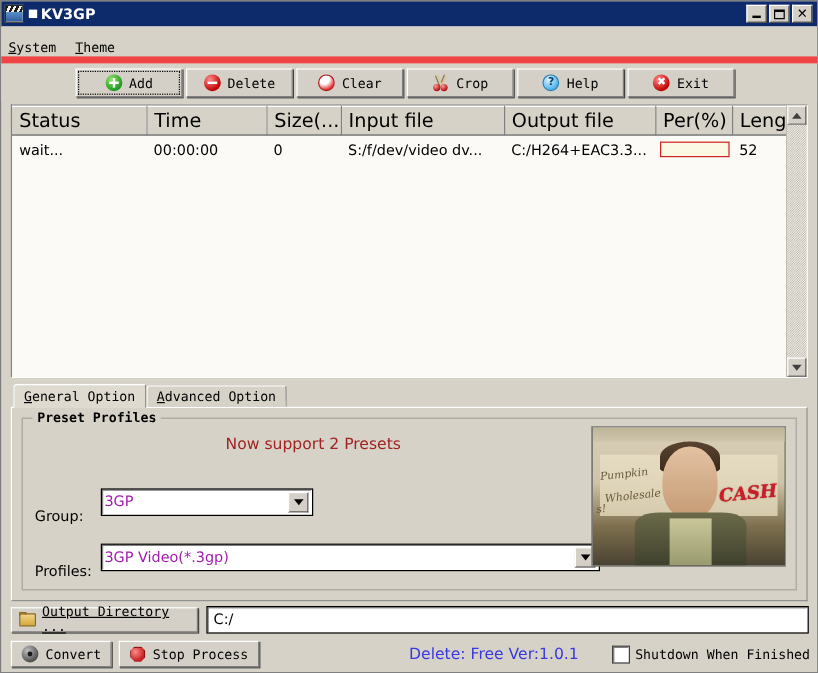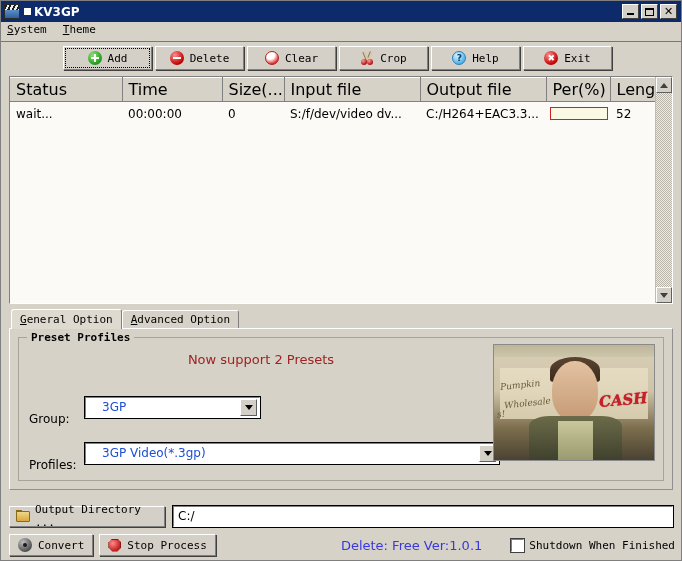--- a/index.html
+++ b/index.html
@@ -81,26 +81,26 @@
   .win-btn .g-max {
     width: 9px; height: 8px; border: 1px solid #000;
     box-sizing: border-box; border-top-width: 2px;
   }
   .win-btn .g-close {
     font-family: "DejaVu Sans", sans-serif;
     font-size: 11px; font-weight: bold; color: #000; line-height: 1;
   }
   
   .menubar {
-    height: 20px;
+    height: 31px;
     background: #d6d2c8;
     display: flex;
-    align-items: flex-start;
+    align-items: flex-end;
     padding-left: 4px;
-    border-bottom: 1px solid #ef4444;
+    border-bottom: 6px solid #ef4444;
     box-sizing: border-box;
   }
   .menu-item {
     font-family: "DejaVu Sans Mono", monospace;
     font-size: 11px;
     color: #000;
     padding: 1px 8px 1px 2px;
     margin-right: 6px;
     white-space: nowrap;
   }
@@ -334,22 +334,22 @@
     outline: 1px solid #000000;
     box-sizing: border-box;
     height: 21px;
     display: flex; align-items: center;
     position: relative;
   }
   .combo .val {
     flex: 1 1 auto;
     font-family: "DejaVu Sans", sans-serif;
     font-size: 12px;
-    color: #1d4ed8;
-    padding-left: 16px;
+    color: #a21caf;
+    padding-left: 1px;
     white-space: nowrap;
     overflow: hidden;
   }
   .combo .arrowbtn {
     width: 17px; height: 17px;
     margin-right: 2px;
     background: #d4d0c8;
     border-top: 1px solid #ffffff;
     border-left: 1px solid #ffffff;
     border-right: 1px solid #606060;
@@ -454,20 +454,21 @@
     box-shadow: 1px 1px 0 0 #404040;
     box-sizing: border-box;
     display: flex; align-items: center;
     gap: 5px;
     padding-left: 6px;
     font-family: "DejaVu Sans Mono", monospace;
     font-size: 11px;
     color: #000;
     flex: 0 0 auto;
     margin-right: 8px;
+    text-decoration: underline;
   }
   .folder-ico {
     width: 14px; height: 12px;
     position: relative;
     flex: 0 0 auto;
   }
   .folder-ico .back {
     position: absolute; left:0; top:1px; width:14px; height:11px;
     background: linear-gradient(#f0d58a, #d8a938);
     border: 1px solid #8a6a18;

